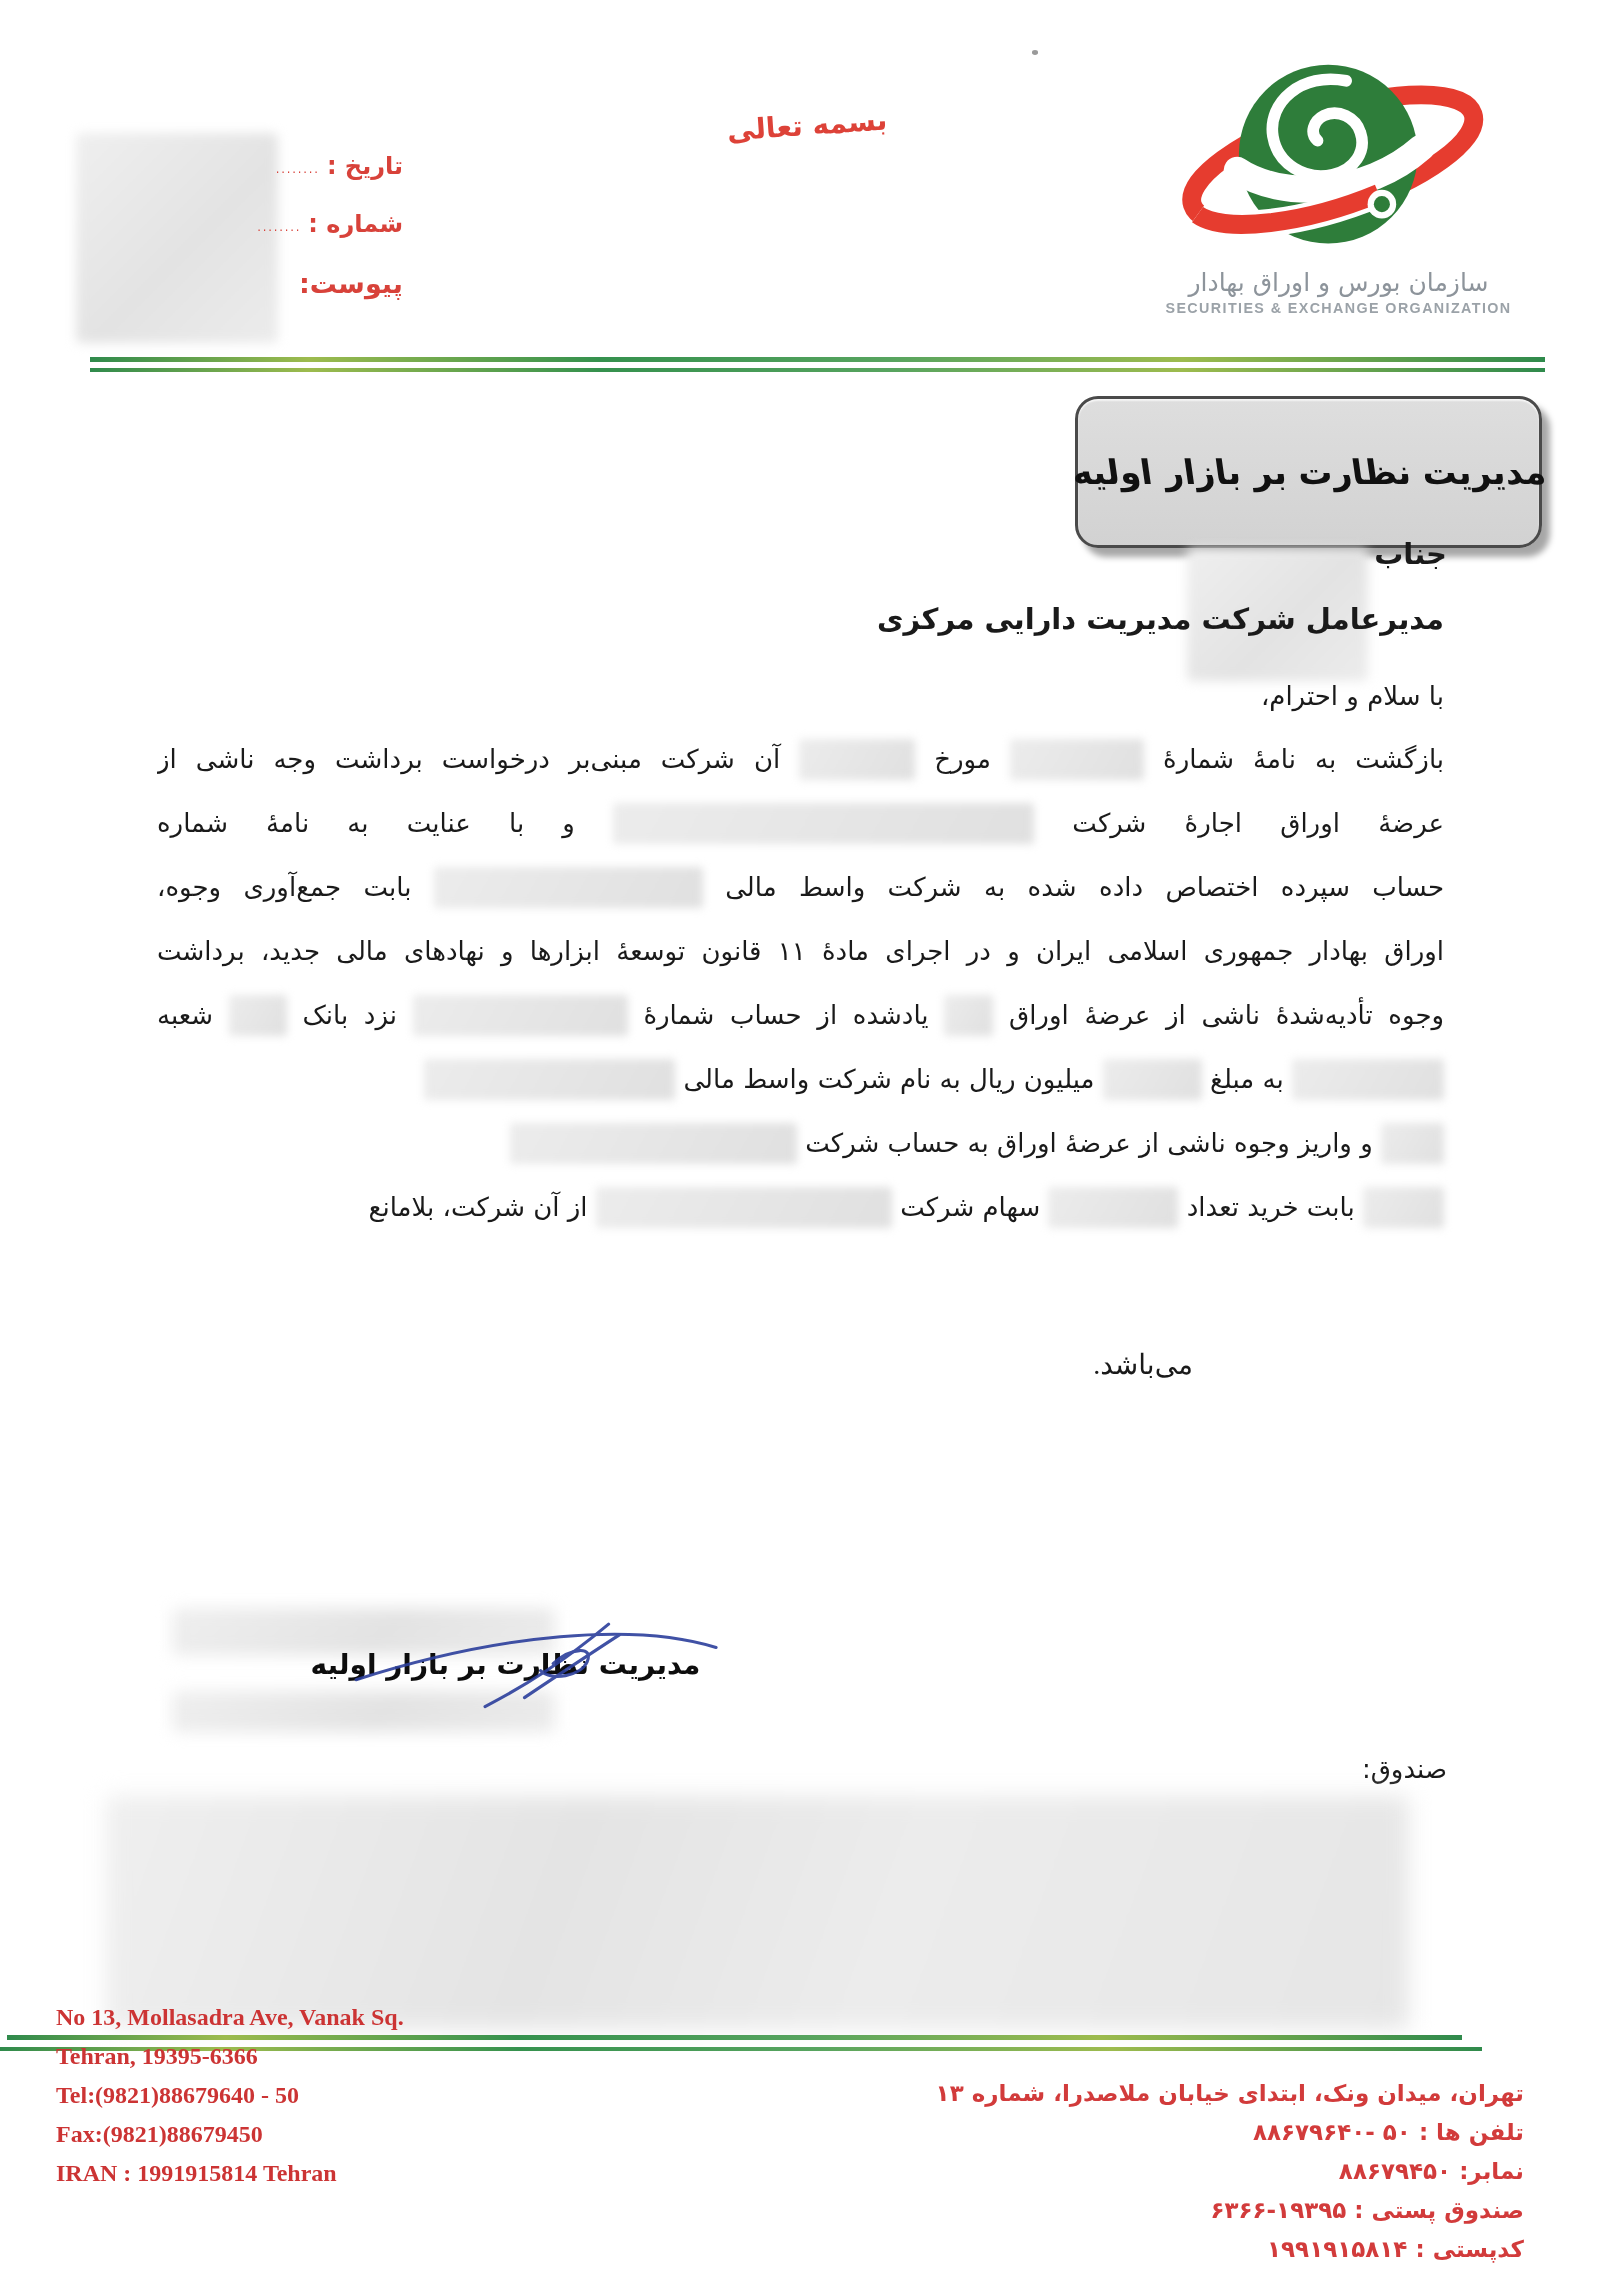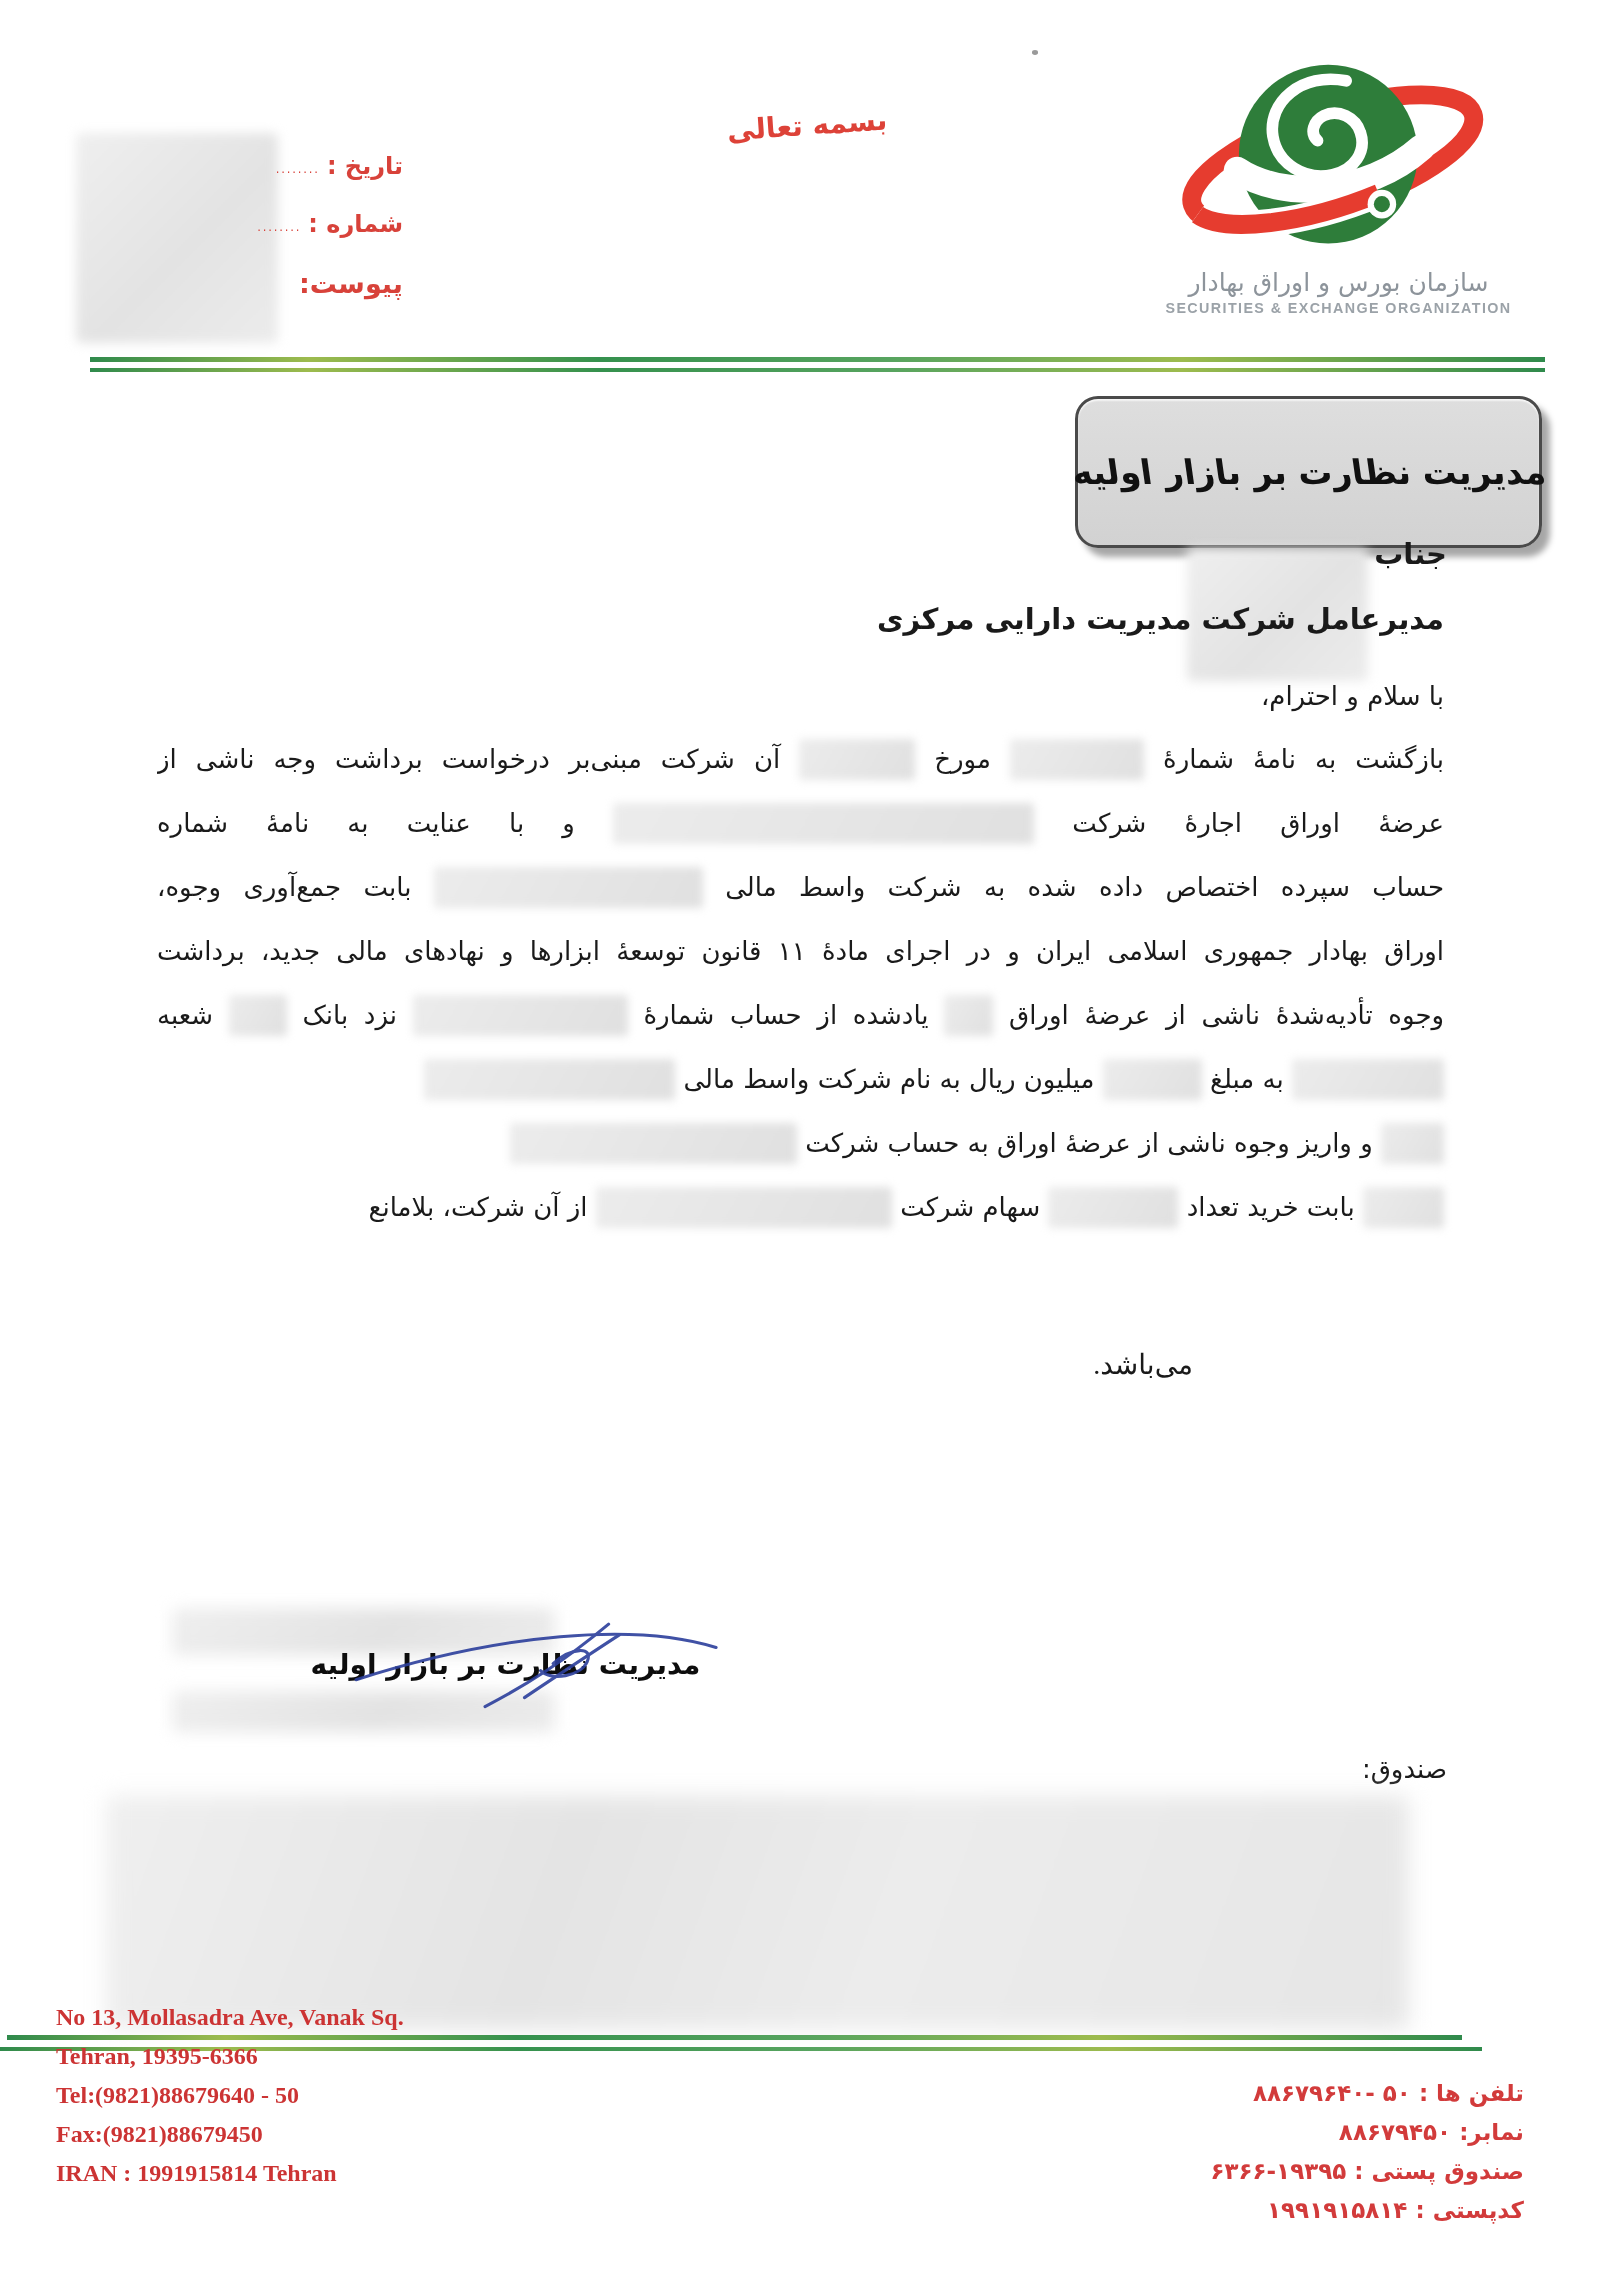--- a/index.html
+++ b/index.html
@@ -197,20 +197,21 @@
   <div class="rule" style="left:0px;top:2047px;width:1482px;height:3.6px;"></div>
 
   <div class="footer-en">
       <div>No 13, Mollasadra Ave, Vanak Sq.</div>
       <div>Tehran, 19395-6366</div>
       <div>Tel:(9821)88679640 - 50</div>
       <div>Fax:(9821)88679450</div>
       <div>IRAN : 1991915814 Tehran</div>
     </div>
   <div class="footer-fa">
+      <div>تهران، میدان ونک، ابتدای خیابان ملاصدرا، شماره ۱۳</div>
       <div>تلفن ها : ۵۰ -۸۸۶۷۹۶۴۰</div>
       <div>نمابر: ۸۸۶۷۹۴۵۰</div>
       <div>صندوق پستی : ۱۹۳۹۵-۶۳۶۶</div>
       <div>کدپستی : ۱۹۹۱۹۱۵۸۱۴</div>
     </div>
 
 </div>
 
 
 </body></html>

